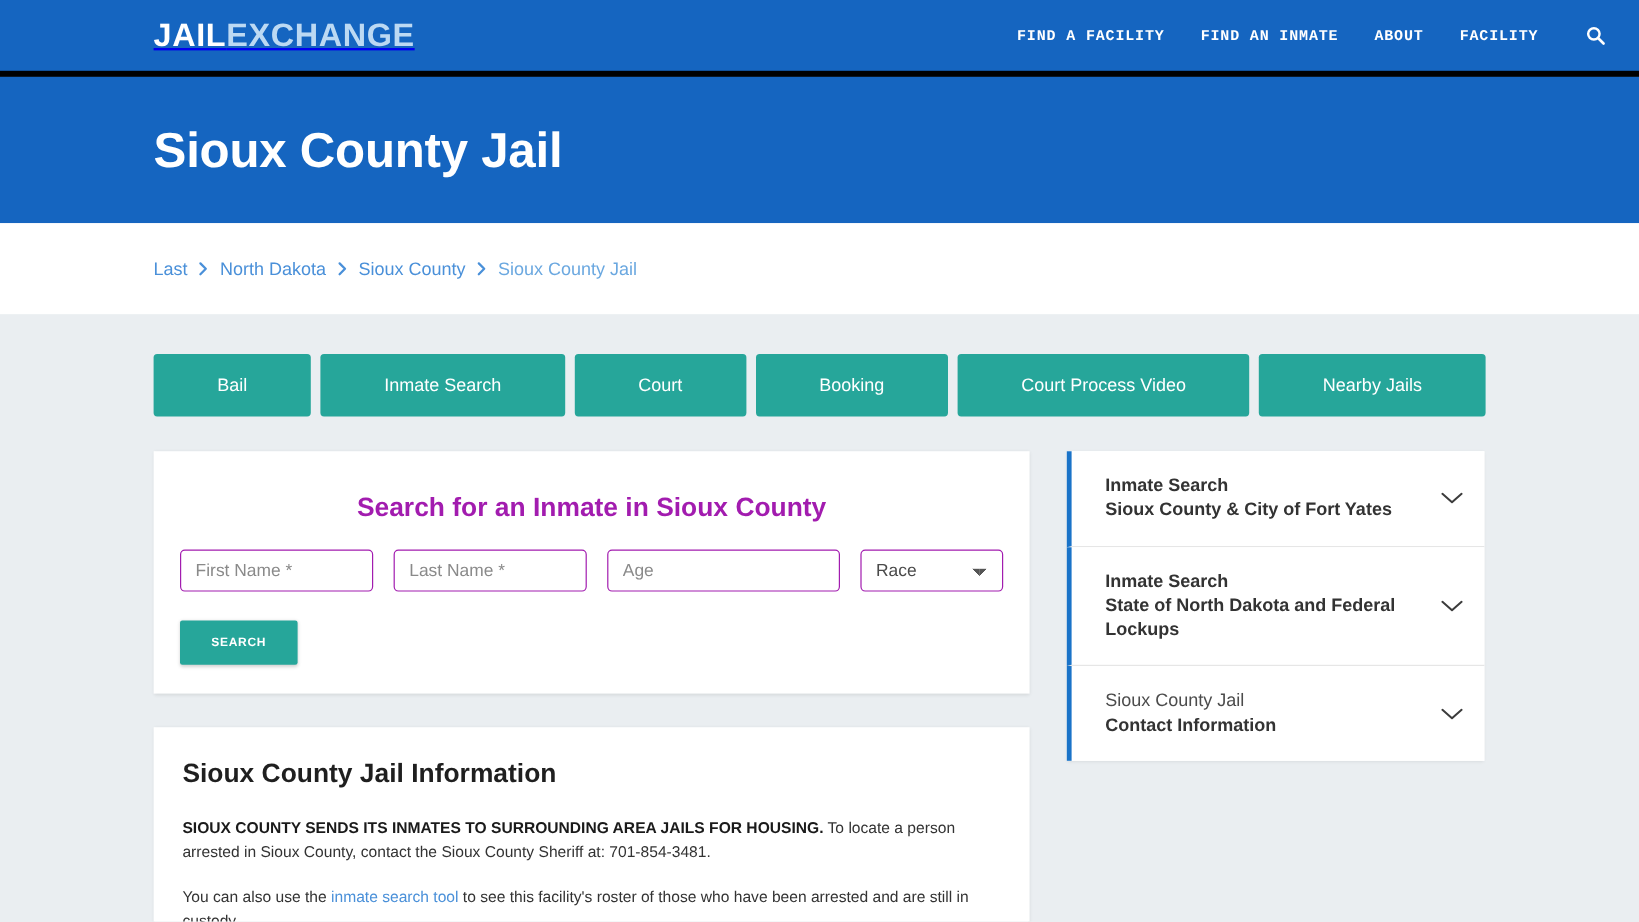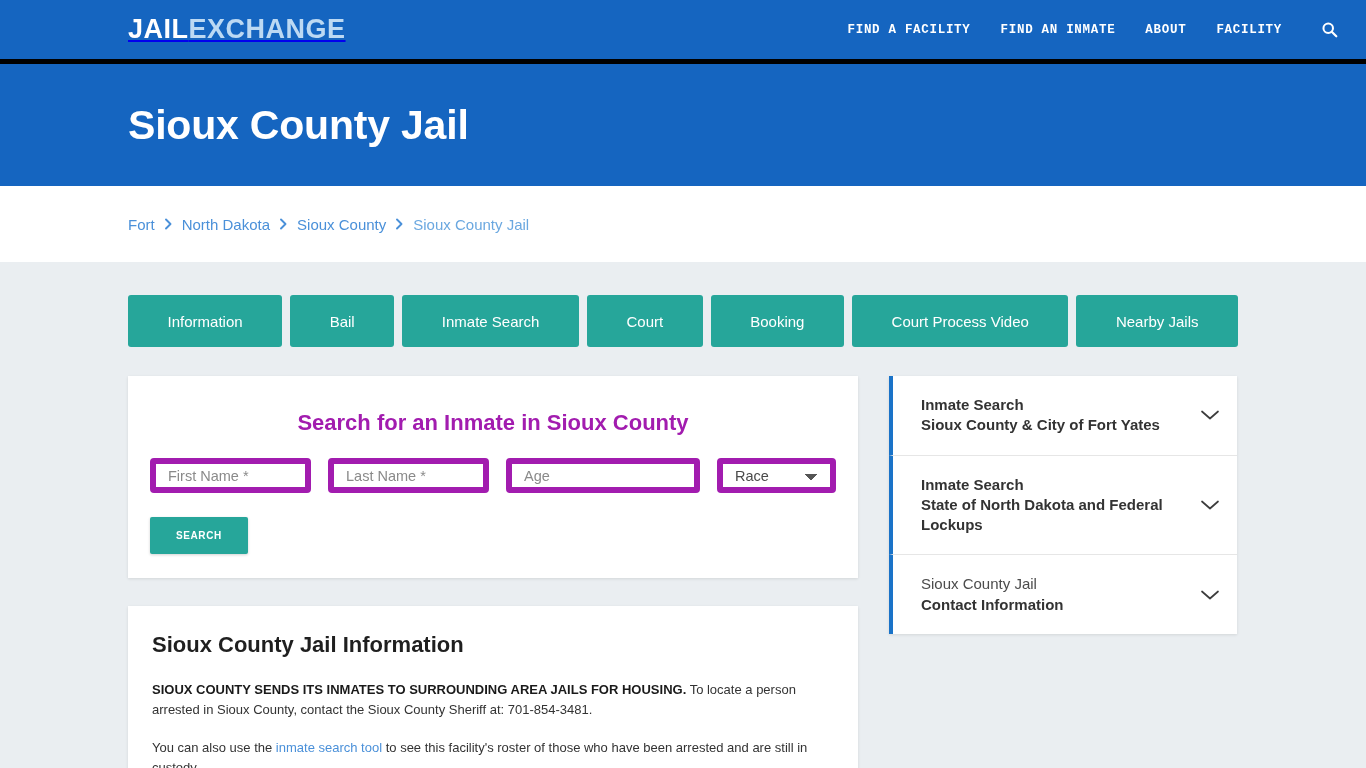--- a/index.html
+++ b/index.html
@@ -139,21 +139,21 @@
     color: #a21caf;
     margin: 8px 0 22px 0;
   }
   .fields {
     display: flex;
     gap: 17px;
     justify-content: flex-start;
   }
   .field {
     height: 35px;
-    border: 6px solid #a21caf;
+    border: 1px solid #a21caf;
     border-radius: 4px;
     padding: 0 12px;
     font-size: 14.5px;
     color: #555;
     font-family: "Liberation Sans", sans-serif;
     background: #fff;
     outline: none;
   }
   .field::placeholder { color: #8a8a8a; }
   .f-first { width: 161px; }
@@ -258,21 +258,21 @@
     </span>
   </nav>
 </div>
 
 <div class="titleband">
   <h1 class="page-title">Sioux County Jail</h1>
 </div>
 
 <div class="crumbband">
   <div class="crumbs">
-    <a class="crumb" href="#">Fort</a>
+    <a class="crumb" href="#">Last</a>
     <span class="crumb-sep">
       <svg width="9" height="12" viewBox="0 0 9 12" fill="none">
           <path d="M2 1.5L6.5 6L2 10.5" stroke="#4a90d9" stroke-width="1.9" stroke-linecap="round" stroke-linejoin="round"></path>
         </svg>
     </span>
     <a class="crumb" href="#">North Dakota</a>
     <span class="crumb-sep">
       <svg width="9" height="12" viewBox="0 0 9 12" fill="none">
           <path d="M2 1.5L6.5 6L2 10.5" stroke="#4a90d9" stroke-width="1.9" stroke-linecap="round" stroke-linejoin="round"></path>
         </svg>
@@ -283,21 +283,20 @@
           <path d="M2 1.5L6.5 6L2 10.5" stroke="#4a90d9" stroke-width="1.9" stroke-linecap="round" stroke-linejoin="round"></path>
         </svg>
     </span>
     <span class="crumb current">Sioux County Jail</span>
   </div>
 </div>
 
 <div class="content">
 
   <div class="tabrow">
-    <button class="tab">Information</button>
     <button class="tab">Bail</button>
     <button class="tab">Inmate Search</button>
     <button class="tab">Court</button>
     <button class="tab">Booking</button>
     <button class="tab">Court Process Video</button>
     <button class="tab">Nearby Jails</button>
   </div>
 
   <div class="cols">
 

